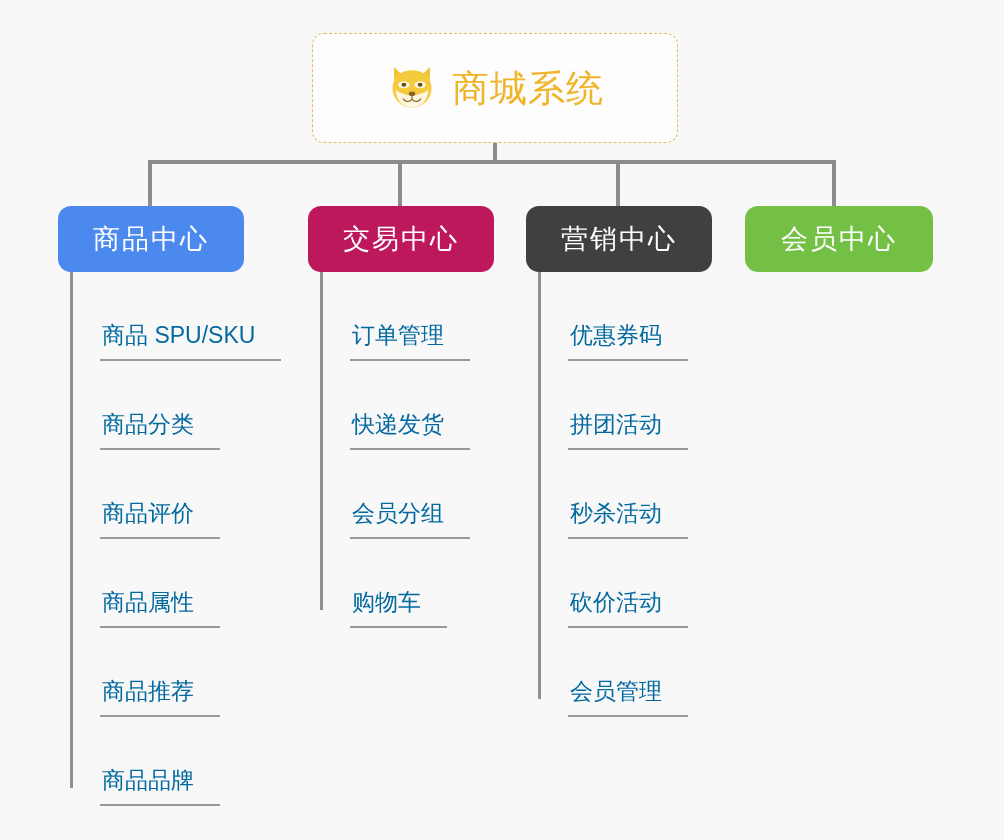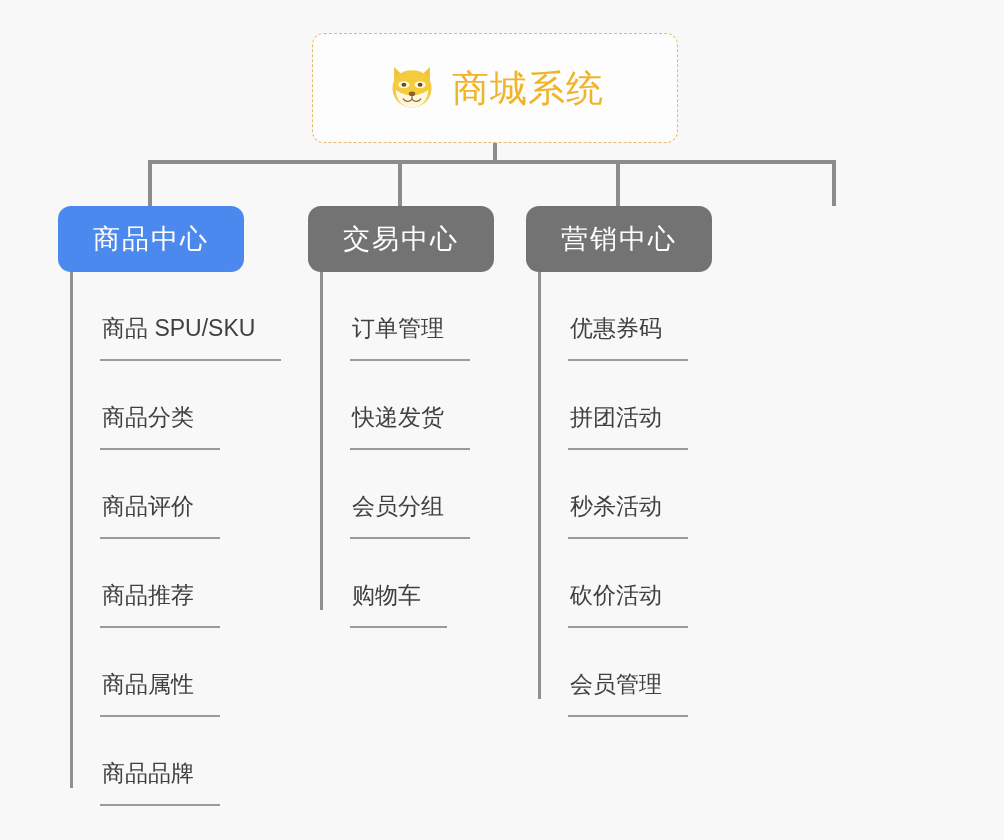--- a/index.html
+++ b/index.html
@@ -103,23 +103,23 @@
   }
   .leaf-item {
     position: relative;
     height: 89px;
     display: flex;
     align-items: flex-end;
     padding-left: 30px;
   }
   .leaf-label {
     font-size: 23px;
-    color: #404040;
+    color: #0369a1;
     line-height: 1;
-    padding-bottom: 19px;
+    padding-bottom: 12px;
     white-space: nowrap;
     border-bottom: 2px solid #9a9a9a;
     padding-left: 2px;
     padding-right: 26px;
   }
 </style>
 </head>
 <body>
 
 <div id="root-canvas">
@@ -158,54 +158,54 @@
       <div class="leaf-item">
           <span class="leaf-label">商品 SPU/SKU</span>
         </div>
       <div class="leaf-item">
           <span class="leaf-label">商品分类</span>
         </div>
       <div class="leaf-item">
           <span class="leaf-label">商品评价</span>
         </div>
       <div class="leaf-item">
+          <span class="leaf-label">商品属性</span>
+        </div>
+      <div class="leaf-item">
           <span class="leaf-label">商品推荐</span>
         </div>
       <div class="leaf-item">
-          <span class="leaf-label">商品属性</span>
-        </div>
-      <div class="leaf-item">
           <span class="leaf-label">商品品牌</span>
         </div>
     </div>
   </div>
 
   <div class="column" style="left:308px;width:186px">
-    <div class="col-header" style="background:#737373">
+    <div class="col-header" style="background:#be185d">
       <span>交易中心</span>
     </div>
     <div class="leaf-list">
       <div class="leaf-spine"></div>
       <div class="leaf-item">
           <span class="leaf-label">订单管理</span>
         </div>
       <div class="leaf-item">
           <span class="leaf-label">快递发货</span>
         </div>
       <div class="leaf-item">
           <span class="leaf-label">会员分组</span>
         </div>
       <div class="leaf-item">
           <span class="leaf-label">购物车</span>
         </div>
     </div>
   </div>
 
   <div class="column" style="left:526px;width:186px">
-    <div class="col-header" style="background:#737373">
+    <div class="col-header" style="background:#404040">
       <span>营销中心</span>
     </div>
     <div class="leaf-list">
       <div class="leaf-spine"></div>
       <div class="leaf-item">
           <span class="leaf-label">优惠券码</span>
         </div>
       <div class="leaf-item">
           <span class="leaf-label">拼团活动</span>
         </div>
@@ -215,15 +215,18 @@
       <div class="leaf-item">
           <span class="leaf-label">砍价活动</span>
         </div>
       <div class="leaf-item">
           <span class="leaf-label">会员管理</span>
         </div>
     </div>
   </div>
 
   <div class="column" style="left:745px;width:188px">
+    <div class="col-header" style="background:#74c044">
+      <span>会员中心</span>
+    </div>
   </div>
 
 </div>
 
 </body></html>

